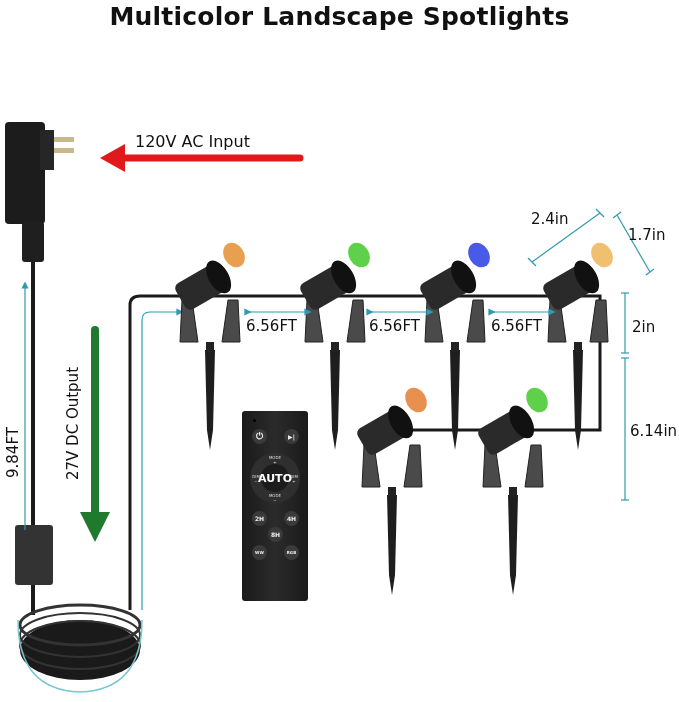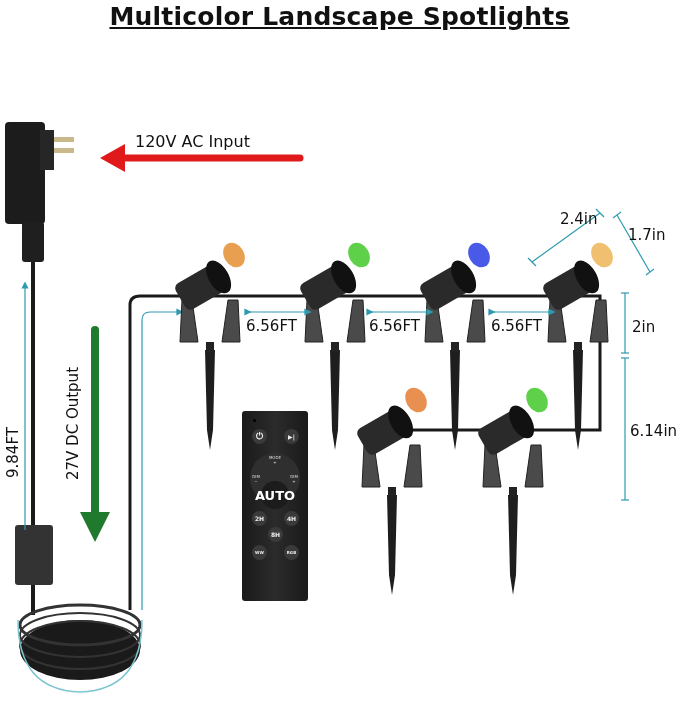--- a/index.html
+++ b/index.html
@@ -1,24 +1,24 @@
 <!DOCTYPE html>
 <html><head>
 <meta charset="utf-8">
 <style>
   html, body { margin:0; padding:0; background:#ffffff; }
   body { width:679px; height:702px; position:relative; overflow:hidden; font-family:"DejaVu Sans", "Liberation Sans", sans-serif; }
-  .title { position:absolute; left:0; top:2px; width:679px; text-align:center; font-size:25px; font-weight:bold; color:#111; letter-spacing:0.2px;text-decoration:underline; }
+  .title { position:absolute; left:0; top:2px; width:679px; text-align:center; font-size:25px; font-weight:bold; color:#111; letter-spacing:0.2px; }
   svg.stage { position:absolute; left:0; top:0; }
   .lbl { position:absolute; font-size:15px; color:#111; white-space:nowrap; }
   .vlbl { position:absolute; font-size:15px; color:#111; white-space:nowrap; transform:rotate(-90deg); transform-origin:left top; }
   .remote { position:absolute; left:242px; top:411px; width:66px; height:190px; background:linear-gradient(90deg,#1a1a1a,#2b2b2b 50%,#1a1a1a); border-radius:3px; }
   .rbtn { position:absolute; background:#3a3a3a; border-radius:50%; color:#eee; font-size:6px; font-weight:bold; display:flex; align-items:center; justify-content:center; }
   .ring { position:absolute; left:8px; top:42px; width:50px; height:50px; border-radius:50%; background:#2f2f2f; }
-  .auto { position:absolute; left:19px; top:70px; width:28px; height:28px; border-radius:50%; background:#1c1c1c; color:#fff; font-size:13px; font-weight:bold; display:flex; align-items:center; justify-content:center; }
+  .auto { position:absolute; left:19px; top:53px; width:28px; height:28px; border-radius:50%; background:#1c1c1c; color:#fff; font-size:11px; font-weight:bold; display:flex; align-items:center; justify-content:center; }
   .mini { position:absolute; color:#ddd; font-size:4px; text-align:center; line-height:5px; }
 </style>
 </head>
 <body>
 
 <div class="title">Multicolor Landscape Spotlights</div>
 
 <svg class="stage" width="679" height="702" viewBox="0 0 679 702">
   <defs>
     <marker id="cy" markerWidth="6" markerHeight="6" refX="3" refY="3" orient="auto">
@@ -120,21 +120,21 @@
       <line x1="621" y1="500" x2="629" y2="500"></line>
   </g>
 </svg>
 
 <div class="lbl" style="left:135px;top:132px;font-size:16px;">120V AC Input</div>
 <div class="vlbl" style="left:4px;top:478px;">9.84FT</div>
 <div class="vlbl" style="left:64px;top:480px;">27V DC Output</div>
 <div class="lbl" style="left:246px;top:317px;">6.56FT</div>
 <div class="lbl" style="left:369px;top:317px;">6.56FT</div>
 <div class="lbl" style="left:491px;top:317px;">6.56FT</div>
-<div class="lbl" style="left:560px;top:210px;">2.4in</div>
+<div class="lbl" style="left:531px;top:210px;">2.4in</div>
 <div class="lbl" style="left:628px;top:226px;">1.7in</div>
 <div class="lbl" style="left:632px;top:318px;text-align:right;">2in</div>
 <div class="lbl" style="left:630px;top:422px;text-align:right;">6.14in</div>
 
 <div class="remote">
   <div style="position:absolute;left:11px;top:8px;width:3px;height:3px;border-radius:50%;background:#000;"></div>
   <div class="rbtn" style="left:10px;top:18px;width:15px;height:15px;font-size:9px;">⏻</div>
   <div class="rbtn" style="left:42px;top:18px;width:15px;height:15px;font-size:6px;">▶|</div>
   <div class="ring"></div>
   <div class="mini" style="left:25px;top:44px;width:16px;">MODE +</div>

